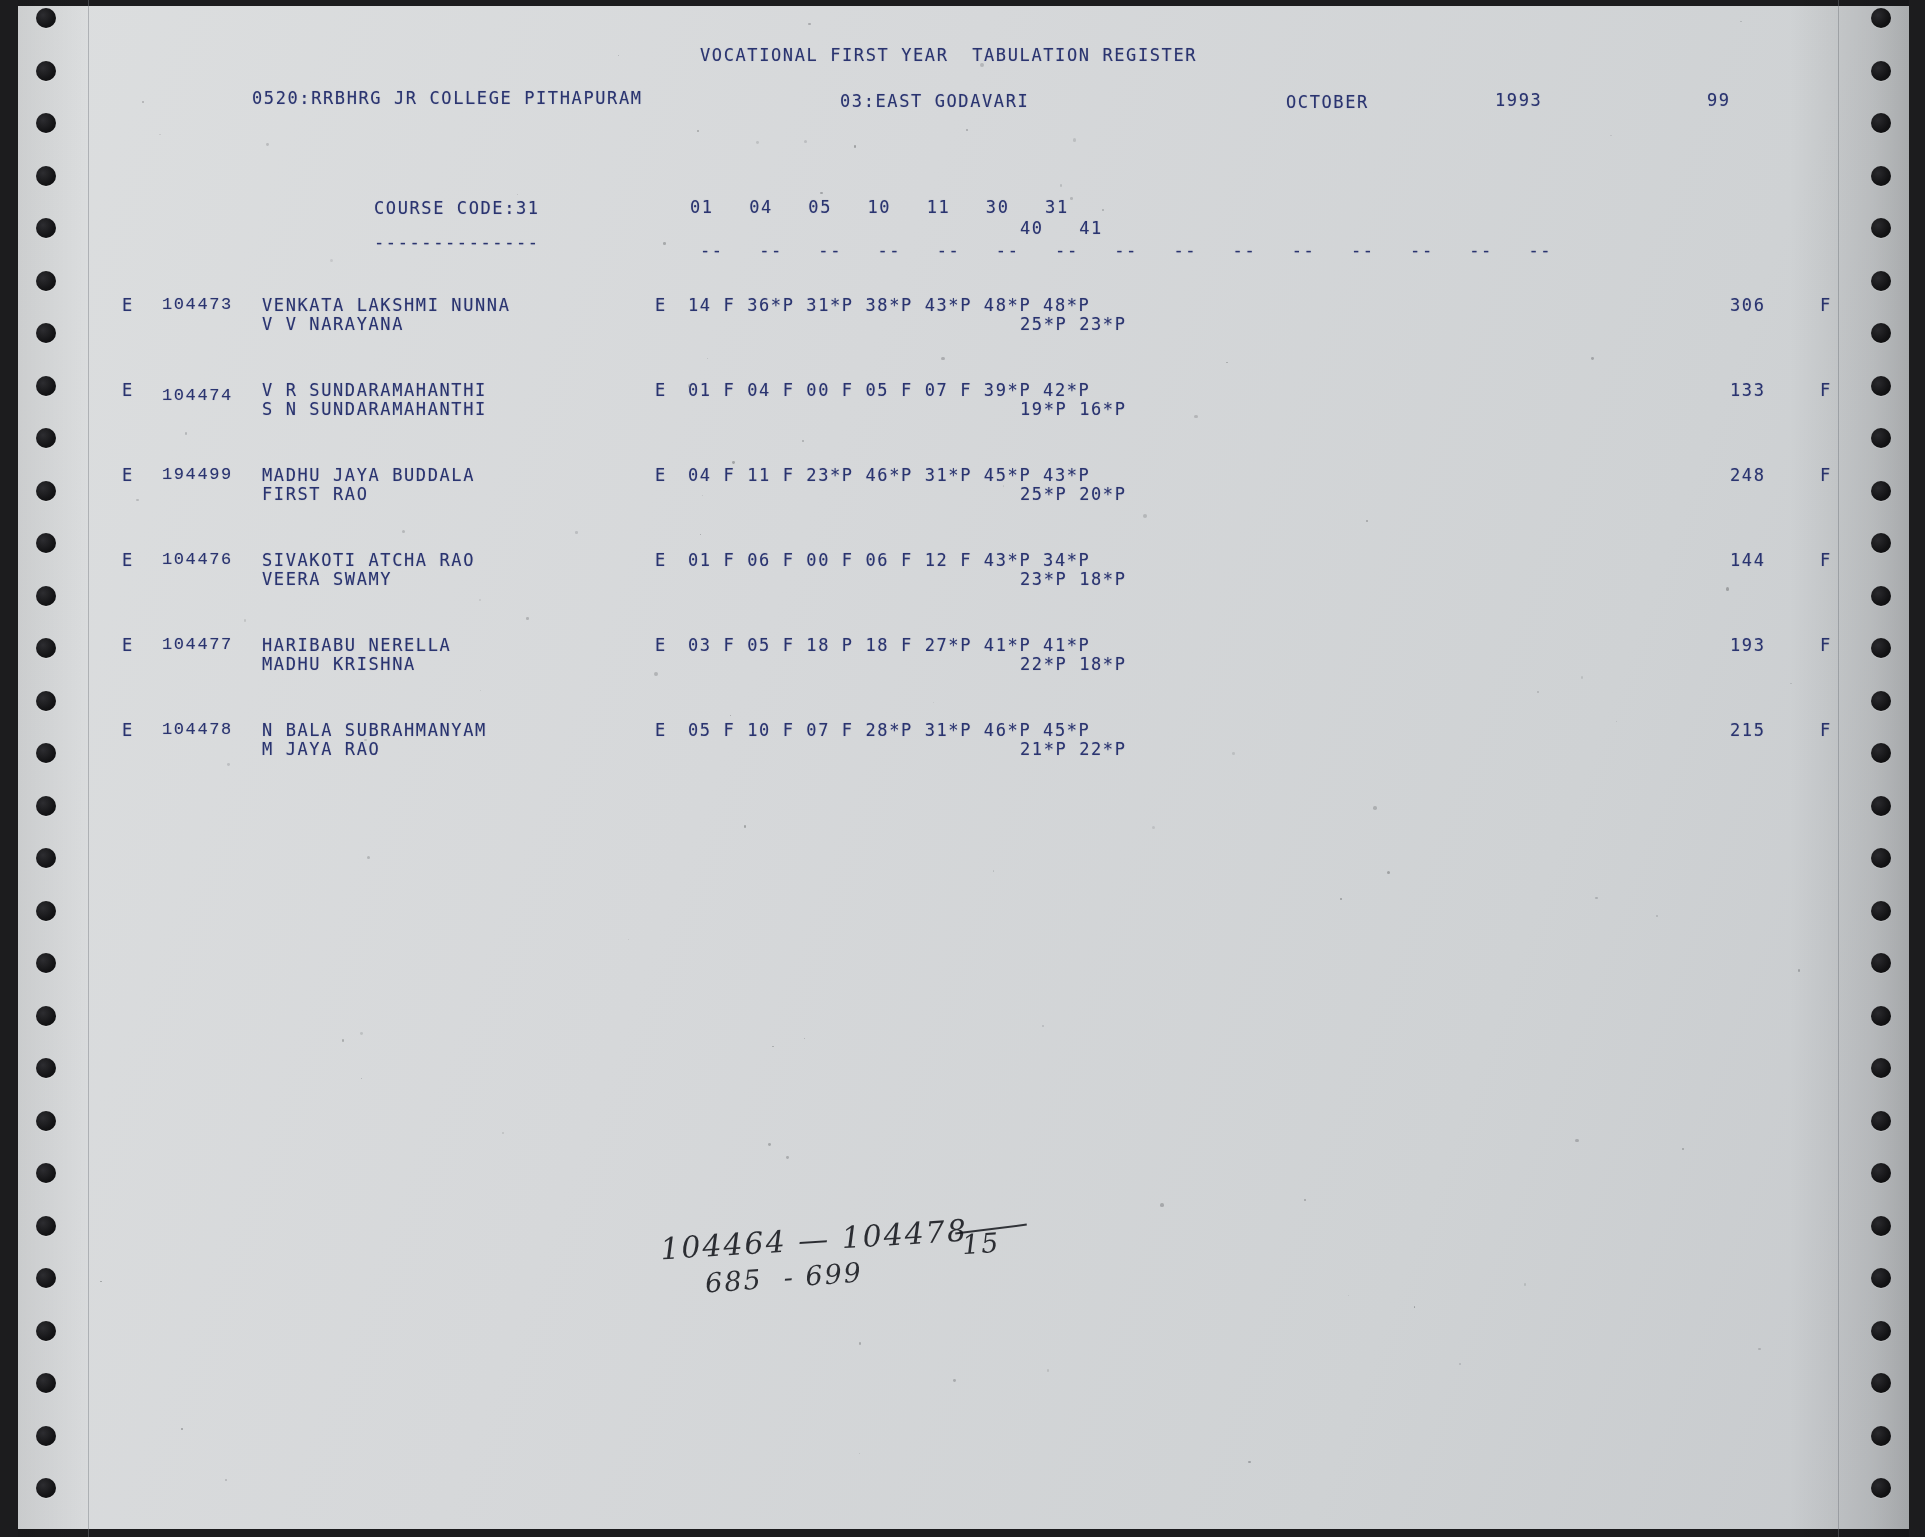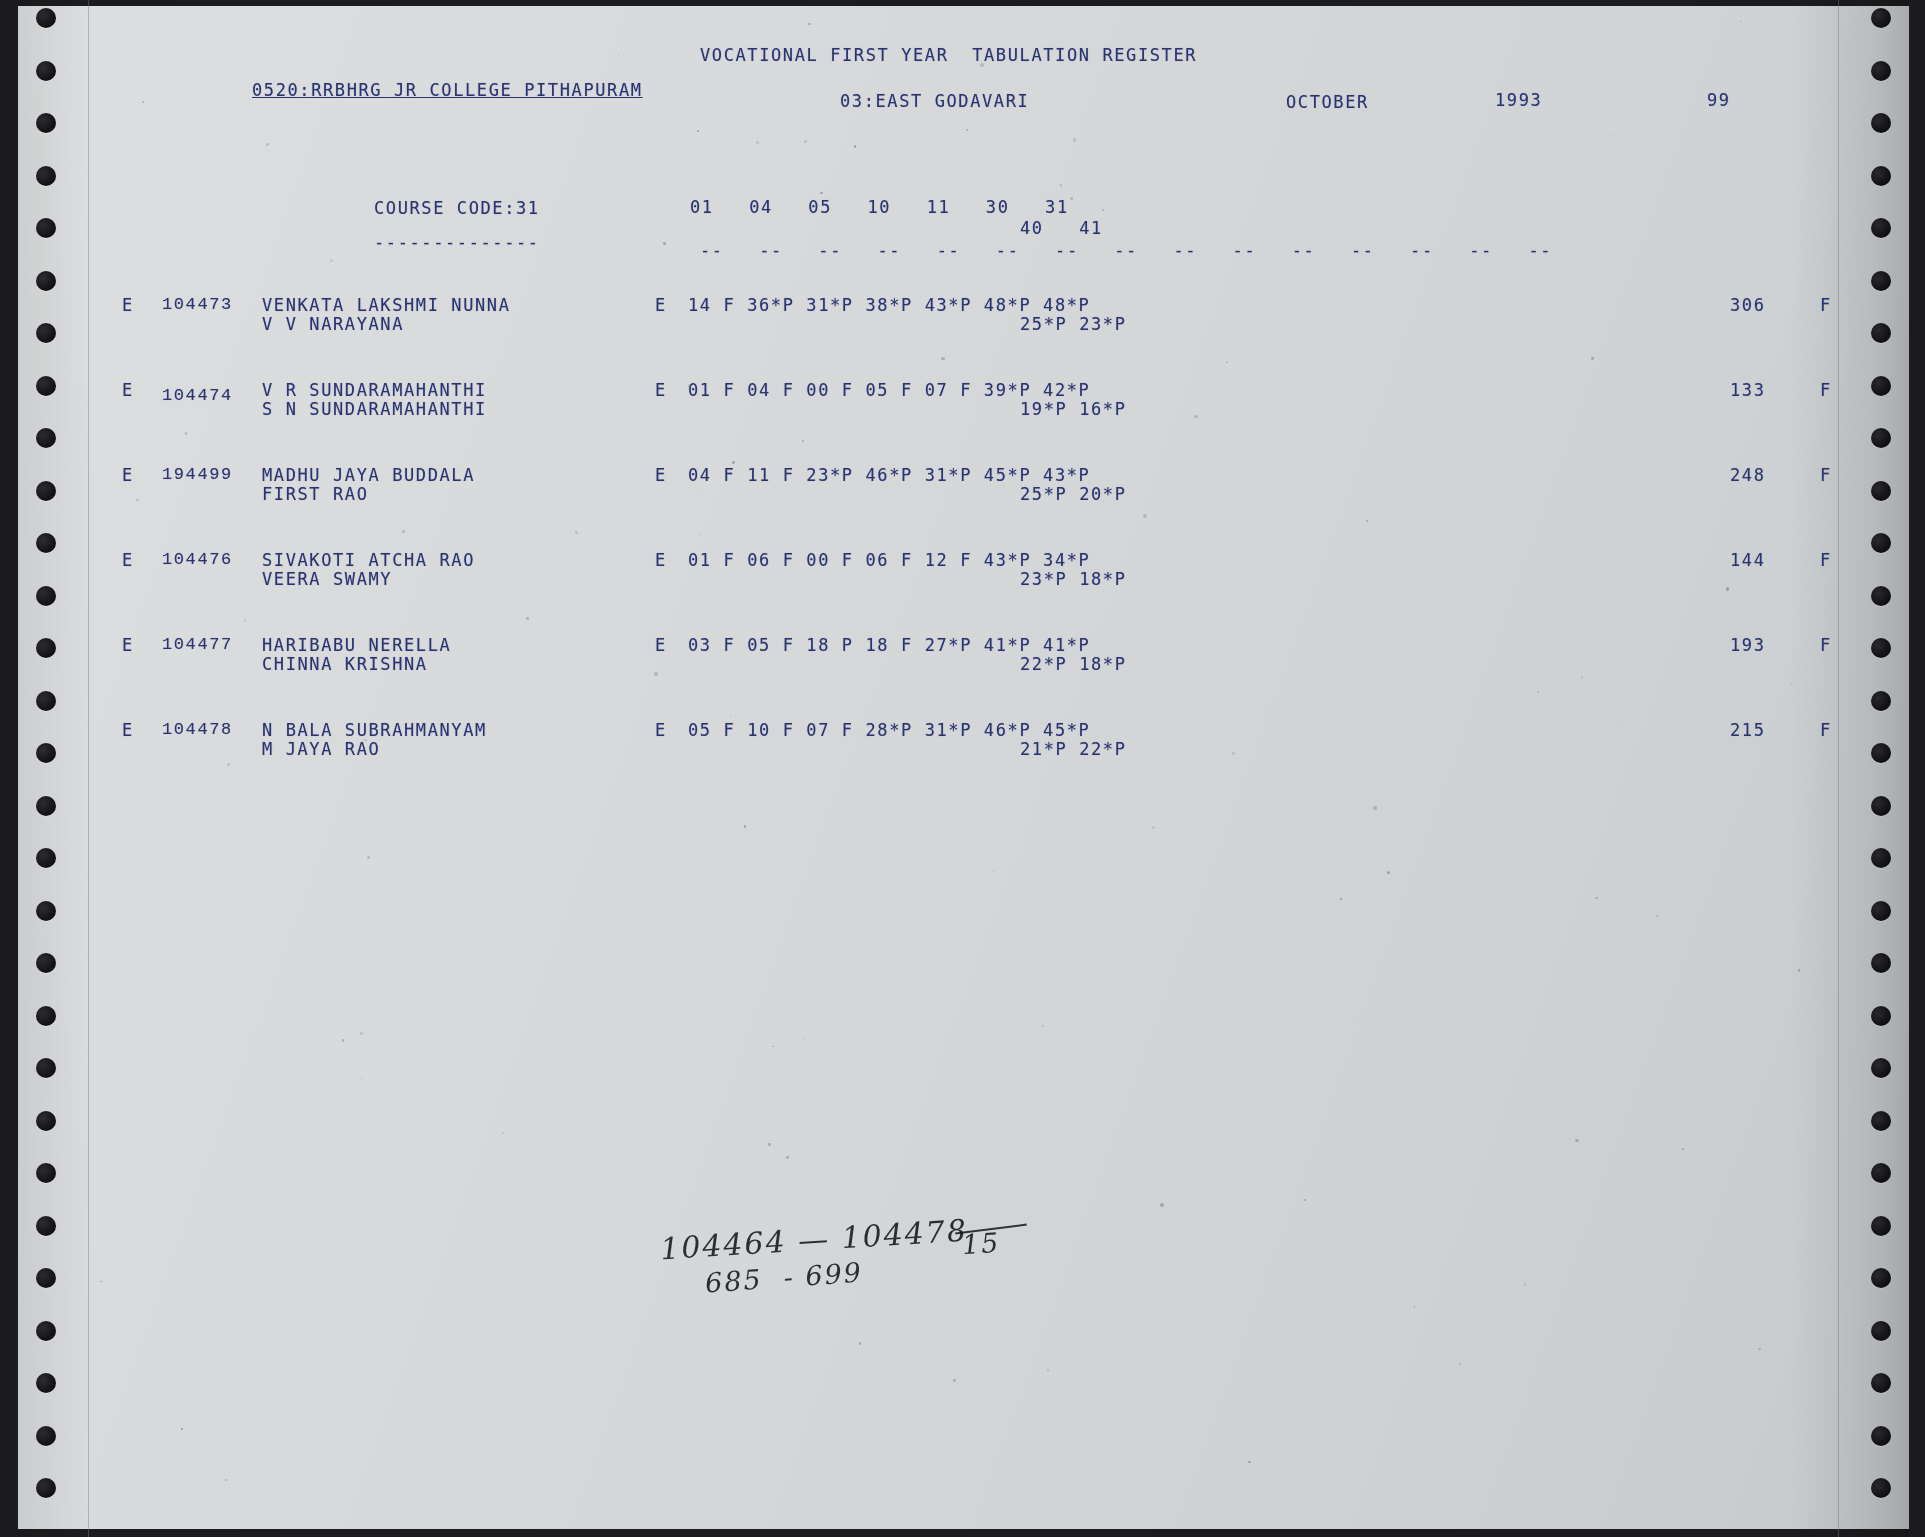--- a/index.html
+++ b/index.html
@@ -207,21 +207,21 @@
       <div class="feed-hole" style="top: 1215.5px; left: 24px;"></div>
       <div class="feed-hole" style="top: 1268px; left: 24px;"></div>
       <div class="feed-hole" style="top: 1320.5px; left: 24px;"></div>
       <div class="feed-hole" style="top: 1373px; left: 24px;"></div>
       <div class="feed-hole" style="top: 1425.5px; left: 24px;"></div>
       <div class="feed-hole" style="top: 1478px; left: 24px;"></div>
     </div>
 
   <div class="txt" style="left:700px; top:45px;">VOCATIONAL FIRST YEAR  TABULATION REGISTER</div>
 
-  <div class="txt" style="left:252px; top:80px;text-decoration:underline;">0520:RRBHRG JR COLLEGE PITHAPURAM</div>
+  <div class="txt" style="left:252px; top:88px;">0520:RRBHRG JR COLLEGE PITHAPURAM</div>
   <div class="txt" style="left:840px; top:91px;text-align:right;">03:EAST GODAVARI</div>
   <div class="txt" style="left:1286px; top:92px;">OCTOBER</div>
   <div class="txt" style="left:1495px; top:90px;">1993</div>
   <div class="txt" style="left:1707px; top:90px;">99</div>
 
   <div class="txt" style="left:374px; top:198px;">COURSE CODE:31</div>
   <div class="txt" style="left:374px; top:232px;">--------------</div>
 
   <div class="txt" style="left:690px; top:197px;" id="subj-row1">01   04   05   10   11   30   31</div>
   <div class="txt" style="left:1020px; top:218px;" id="subj-row2">40   41</div>
@@ -269,21 +269,21 @@
         <span class="txt col-me" style="top:0">E</span>
         <span class="txt col-marks" style="top:0">01 F 06 F 00 F 06 F 12 F 43*P 34*P</span>
         <span class="txt col-marks2">23*P 18*P</span>
         <span class="txt col-total" style="top:0">144</span>
         <span class="txt col-res" style="top:0">F</span>
       </div>
       <div class="rec" style="top: 635px;">
         <span class="txt col-e" style="top:0">E</span>
         <span class="txt col-num" style="top:0">104477</span>
         <span class="txt col-name" style="top:0">HARIBABU NERELLA</span>
-        <span class="txt col-father">CHINNA KRISHNA</span>
+        <span class="txt col-father">MADHU KRISHNA</span>
         <span class="txt col-me" style="top:0">E</span>
         <span class="txt col-marks" style="top:0">03 F 05 F 18 P 18 F 27*P 41*P 41*P</span>
         <span class="txt col-marks2">22*P 18*P</span>
         <span class="txt col-total" style="top:0">193</span>
         <span class="txt col-res" style="top:0">F</span>
       </div>
       <div class="rec" style="top: 720px;">
         <span class="txt col-e" style="top:0">E</span>
         <span class="txt col-num" style="top:0">104478</span>
         <span class="txt col-name" style="top:0">N BALA SUBRAHMANYAM</span>

